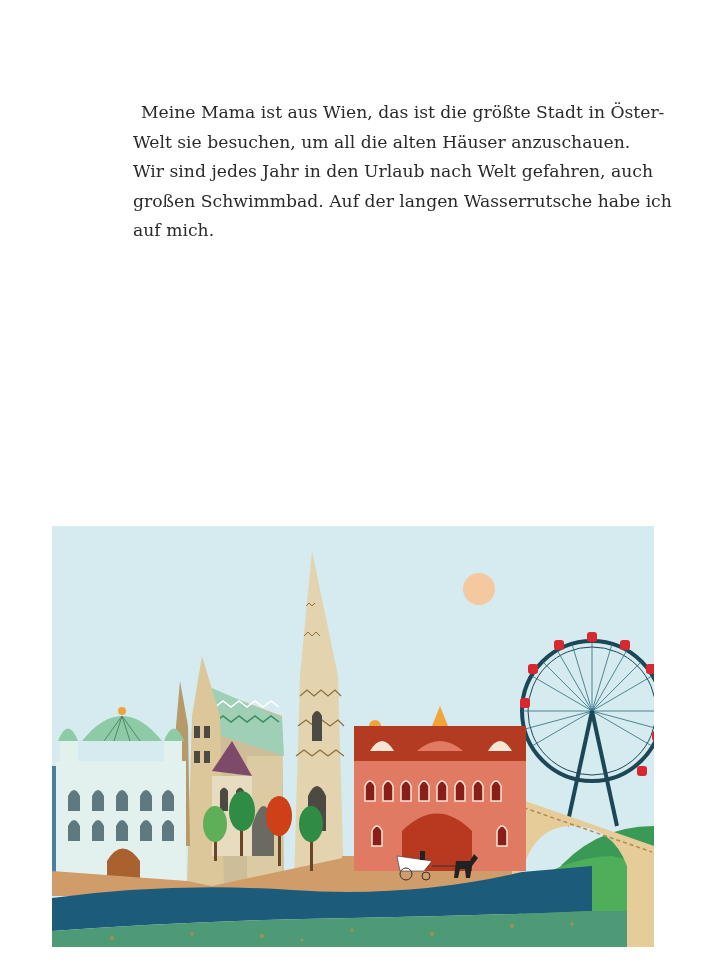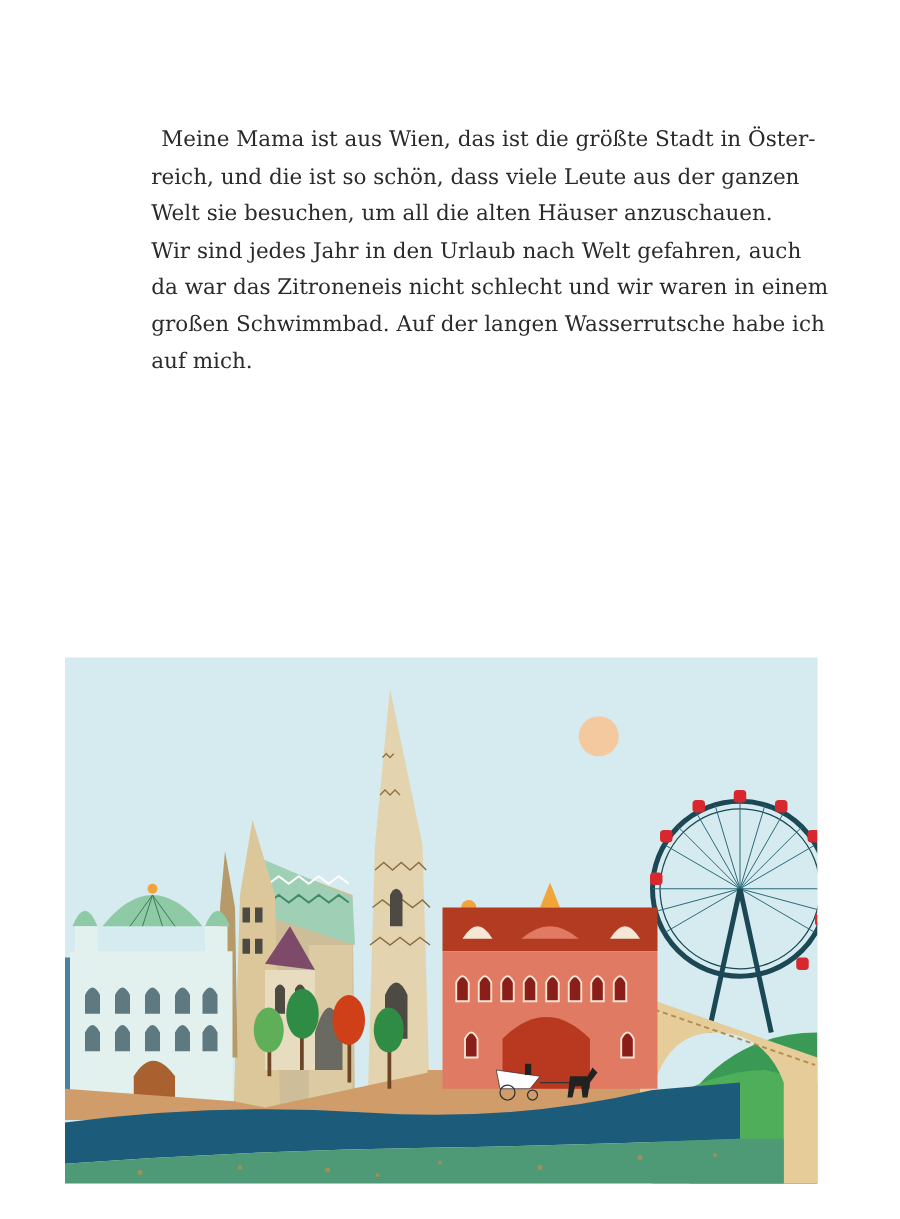--- a/index.html
+++ b/index.html
@@ -2,41 +2,39 @@
 <html><head>
 <meta charset="utf-8">
 <style>
   html, body { margin:0; padding:0; background:#ffffff; }
   body { width:720px; height:975px; position:relative; overflow:hidden; }
   .text-block {
     position:absolute; left:121px; top:98px; width:490px;
     font-family:"DejaVu Serif", "Liberation Serif", serif;
     font-size:17.2px; line-height:29.5px; color:#2a2a2a;
   }
-  .text-block .line { display:block; white-space:nowrap; }
+  .text-block .line { display:block; white-space:nowrap;margin-left:12px; }
   .text-block .line.indent { text-indent:8px; }
   .illustration {
     position:absolute; left:52px; top:526px; width:602px; height:421px;
     overflow:hidden; background:#d5ebef;
   }
   .illustration svg { display:block; }
   .page-mark {
     position:absolute; left:24px; top:920px; width:14px; height:40px;
     opacity:0.25;
   }
 </style>
 </head>
 <body>
 
 <div class="text-block">
   <span class="line indent">Meine Mama ist aus Wien, das ist die größte Stadt in Öster-</span>
-  <span class="line">reich, und die ist so schön, dass viele Leute aus der ganzen</span>
   <span class="line">Welt sie besuchen, um all die alten Häuser anzuschauen.</span>
   <span class="line">Wir sind jedes Jahr in den Urlaub nach Welt gefahren, auch</span>
-  <span class="line">da war das Zitroneneis nicht schlecht und wir waren in einem</span>
   <span class="line">großen Schwimmbad. Auf der langen Wasserrutsche habe ich</span>
   <span class="line">auf mich.</span>
 </div>
 
 <div class="illustration">
   <svg width="602" height="421" viewBox="0 0 602 421" xmlns="http://www.w3.org/2000/svg">
 
     <rect x="0" y="0" width="602" height="421" fill="#d5ebef"></rect>
 
     <g>

